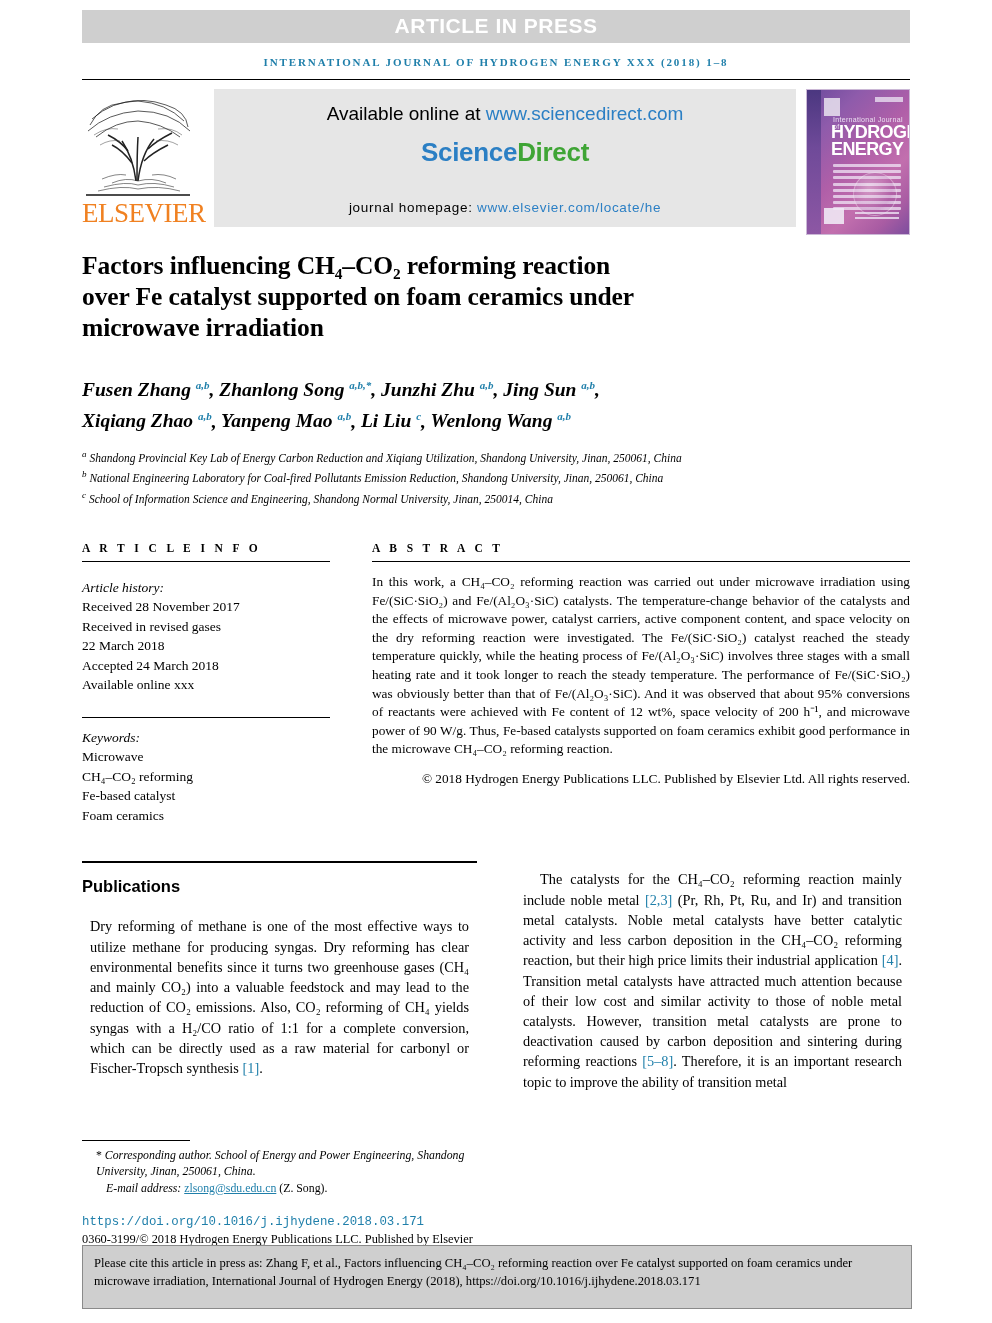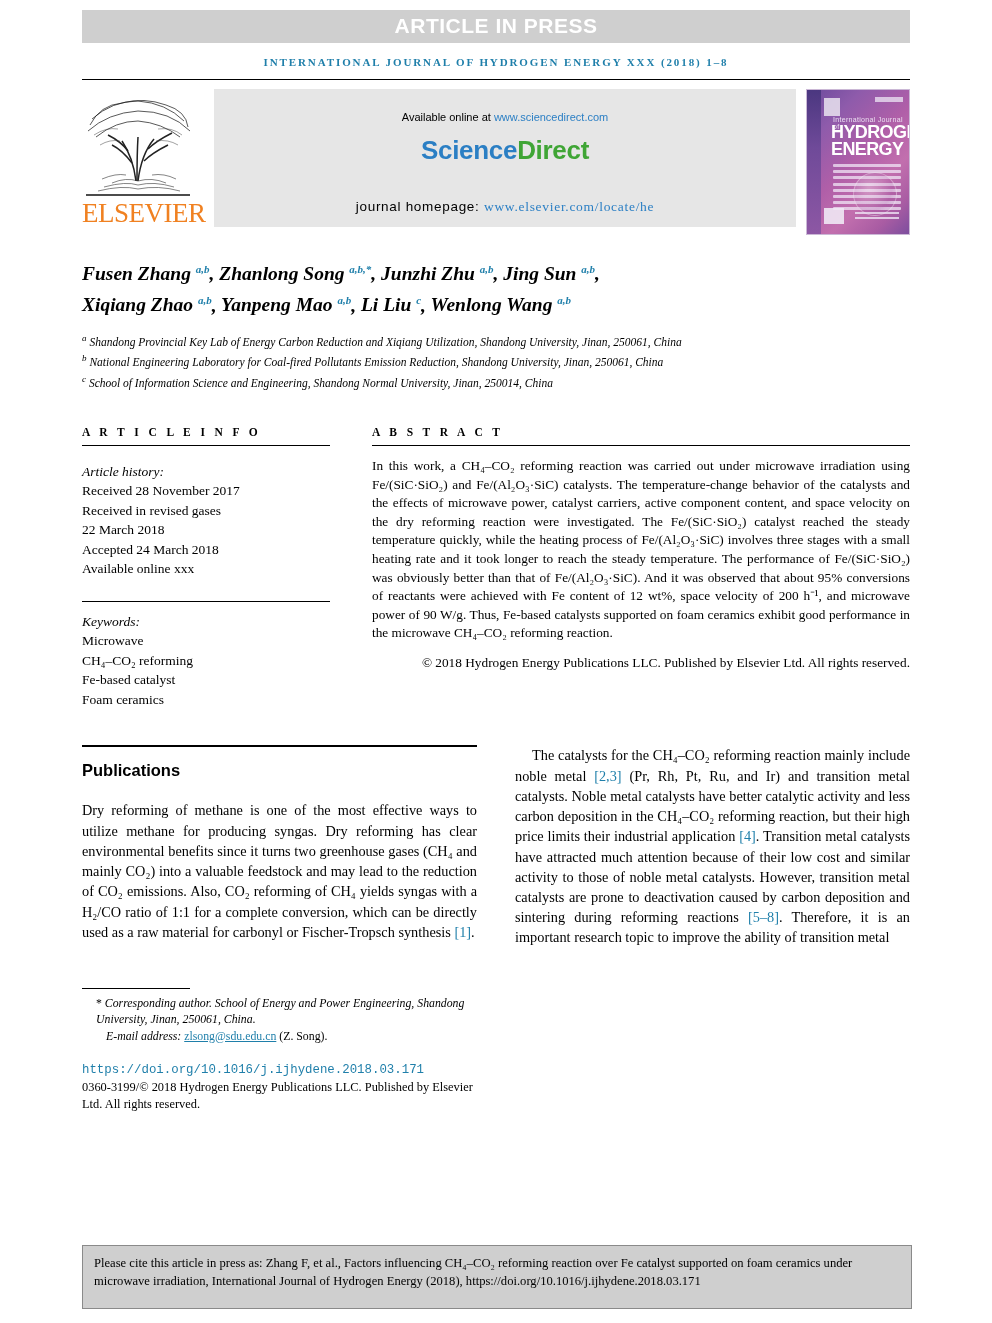--- a/index.html
+++ b/index.html
@@ -73,43 +73,43 @@
     background: #e6e6e6;
     margin: 0 10px 0 14px;
     text-align: center;
     position: relative;
     display: flex;
     flex-direction: column;
     justify-content: flex-start;
   }
   .sd-avail {
     font-family: "Liberation Sans", sans-serif;
-    font-size: 11px;
+    font-size: 19px;
     color: #000;
-    margin-top: 22px;
+    margin-top: 14px;
   }
   .sd-avail a { color: #2b7fc4; text-decoration: none; }
   .sd-logo {
     font-family: "Liberation Sans", sans-serif;
     font-weight: bold;
     font-size: 26px;
     margin-top: 12px;
     letter-spacing: -0.3px;
   }
   .sd-logo .sd-science { color: #2b7fc4; }
   .sd-logo .sd-direct { color: #3fa535; }
   .sd-home {
     font-family: "Liberation Sans", sans-serif;
     font-size: 13.5px;
     letter-spacing: 0.7px;
     position: absolute;
     bottom: 12px;
     left: 0; right: 0;
   }
-  .sd-home a { color: #2b7fc4; text-decoration: none; letter-spacing: 0.7px; font-family: Liberation Serif, serif;}
+  .sd-home a { color: #2b7fc4; text-decoration: none; letter-spacing: 0.7px;}
 
   
   .cover {
     width: 104px;
     flex: 0 0 104px;
     height: 146px;
     position: relative;
     overflow: hidden;
     background: linear-gradient(135deg,#6b4a9c 0%, #8e5bab 22%, #b05fa8 48%, #c26fae 68%, #a95ca3 85%, #7d4e9e 100%);
     border: 1px solid #cbb8d6;
@@ -252,21 +252,21 @@
     font-family: "Liberation Sans", sans-serif;
     font-weight: bold;
     font-size: 16.5px;
     margin: 0 0 20px 0;
   }
   .ptext {
     font-family: "Liberation Serif", serif;
     font-size: 14.3px;
     line-height: 20.2px;
     text-align: justify;
-    margin: 0;
+    margin: 8px;
     hyphens: auto;
   }
   .ptext.indent { text-indent: 17px; }
   .ref { color: #1f7faa; }
 
   
   .footnotes {
     margin-top: 40px;
     width: 395px;
   }
@@ -384,20 +384,25 @@
       </div>
       <div class="cov-circle"></div>
       <div class="cov-hbox"></div>
       <div class="cov-bottomlines">
           <i></i>
           <i></i>
         </div>
     </div>
   </div>
 
+  <h1 class="title">
+    <span>Factors influencing CH₄–CO₂ reforming reaction</span><br>
+    <span>over Fe catalyst supported on foam ceramics under</span><br>
+    <span>microwave irradiation</span>
+  </h1>
 
   <div class="authors">
     <span><span>Fusen Zhang</span> <sup>a,b</sup></span><span>, </span><span><span>Zhanlong Song</span> <sup>a,b,*</sup></span><span>, </span><span><span>Junzhi Zhu</span> <sup>a,b</sup></span><span>, </span><span><span>Jing Sun</span> <sup>a,b</sup></span><span>, </span><br><span><span>Xiqiang Zhao</span> <sup>a,b</sup></span><span>, </span><span><span>Yanpeng Mao</span> <sup>a,b</sup></span><span>, </span><span><span>Li Liu</span> <sup>c</sup></span><span>, </span><span><span>Wenlong Wang</span> <sup>a,b</sup></span>
   </div>
 
   <div class="affils">
     <p class="affil-line"><sup>a</sup> <span>Shandong Provincial Key Lab of Energy Carbon Reduction and Xiqiang Utilization, Shandong University, Jinan, 250061, China</span></p>
     <p class="affil-line"><sup>b</sup> <span>National Engineering Laboratory for Coal-fired Pollutants Emission Reduction, Shandong University, Jinan, 250061, China</span></p>
     <p class="affil-line"><sup>c</sup> <span>School of Information Science and Engineering, Shandong Normal University, Jinan, 250014, China</span></p>
   </div>

